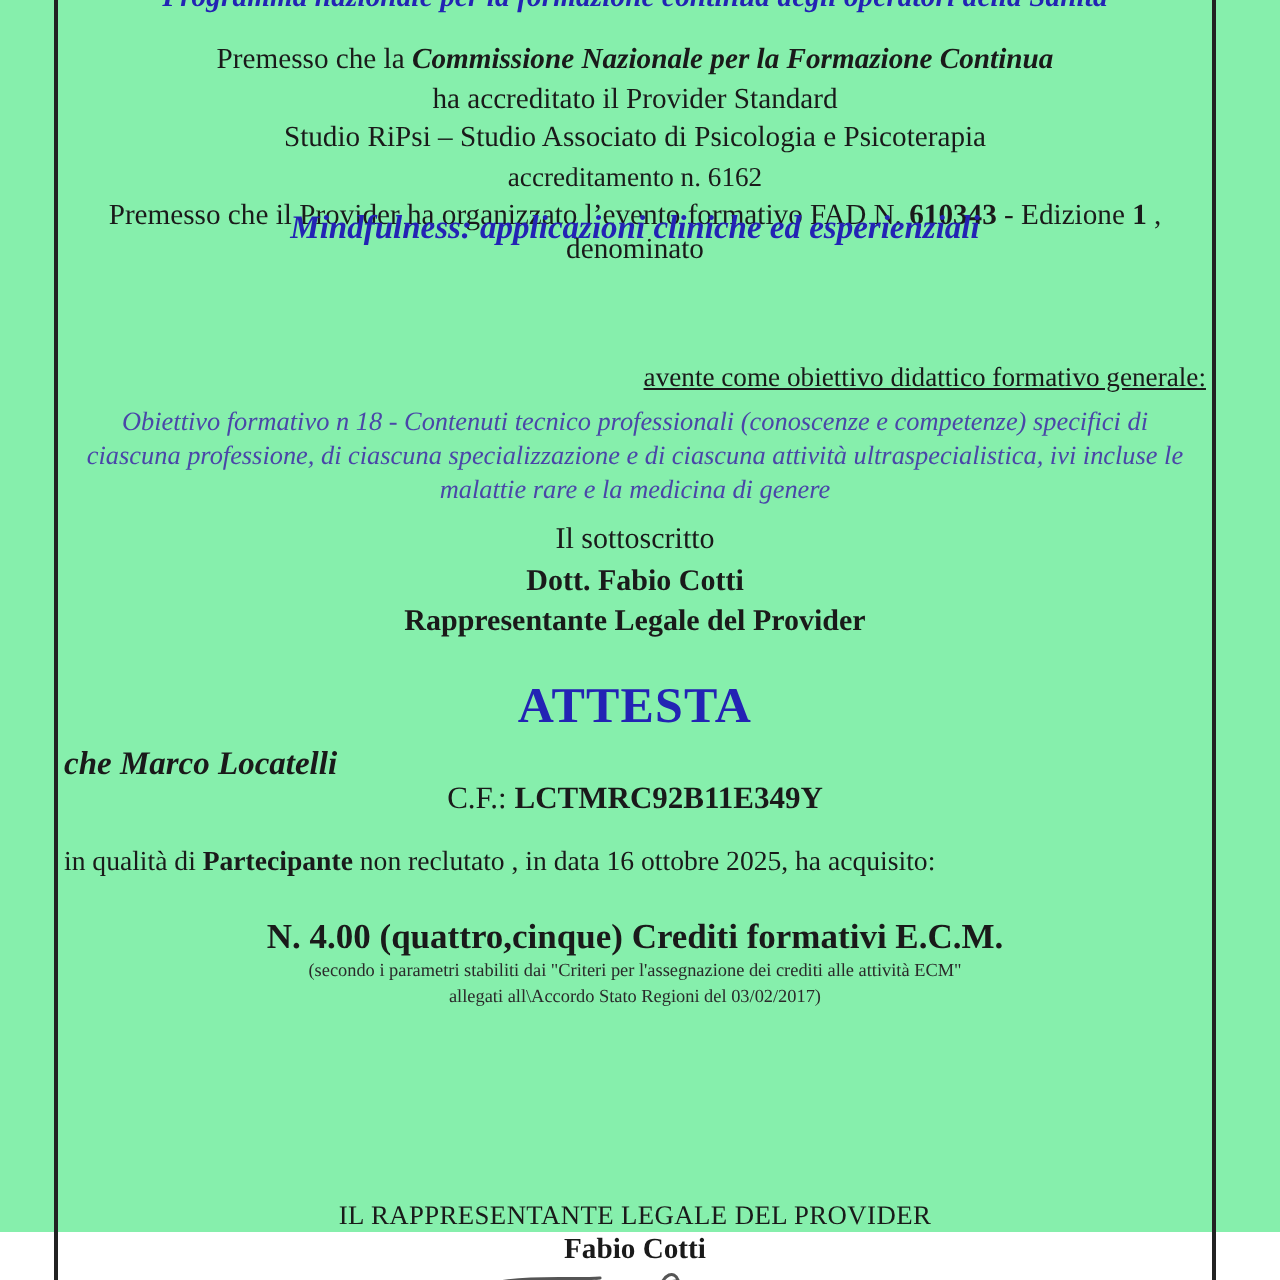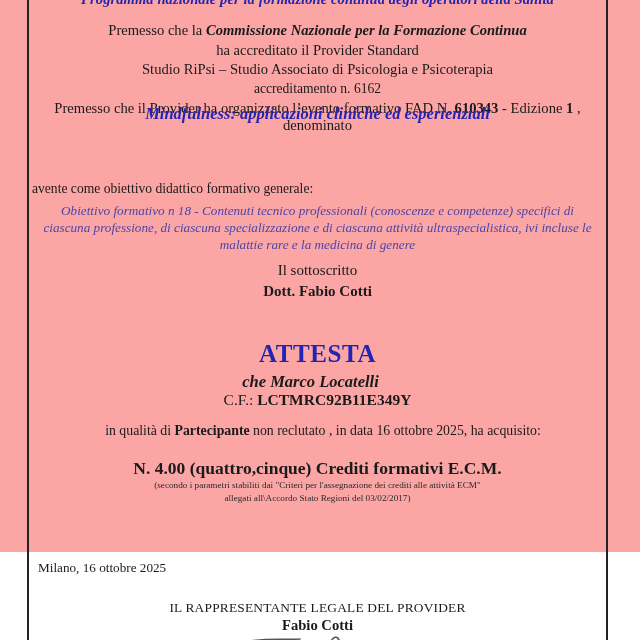--- a/index.html
+++ b/index.html
@@ -12,22 +12,22 @@
     width: 640px;
     height: 640px;
     overflow: hidden;
     font-family: "Liberation Serif", "DejaVu Serif", serif;
     color: #1a1a1a;
   }
 
   #certificate-page {
     position: relative;
     width: 640px;
-    height: 552px;
-    background: #fca5a5;
+    height: 616px;
+    background: #86efac;
   }
 
   
   #certificate-frame {
     position: absolute;
     left: 27px;
     top: -40px;
     width: 581px;
     height: 720px;
     border-left: 2px solid #222222;
@@ -98,22 +98,23 @@
     position: absolute;
     left: 0; right: 0;
     top: 160px;
     text-align: center;
     font-size: 13.6px;
   }
   .objective-intro {
     position: absolute;
     left: 0; right: 0;
     top: 181px;
-    text-align: left;
+    text-align: right;
     font-size: 13.6px;
+    text-decoration: underline;
   }
   .objective-text {
     position: absolute;
     left: 6px; right: 6px;
     top: 203px;
     text-align: center;
     font-style: italic;
     font-size: 13.2px;
     color: #4a46a8;
     line-height: 1.28;
@@ -153,40 +154,38 @@
     font-size: 25px;
     font-weight: bold;
     color: #2323b4;
     letter-spacing: 0.6px;
   }
 
   .recipient-name {
     position: absolute;
     left: 0; right: 14px;
     top: 372px;
-    text-align: center;
     font-size: 16.5px;
     font-style: italic;
     font-weight: bold;
   }
   .recipient-cf {
     position: absolute;
     left: 0; right: 0;
     top: 391px;
     text-align: center;
     font-size: 15.5px;
   }
   .recipient-cf b { font-weight: bold; }
 
   
   .qualifica {
     position: absolute;
-    left: 11px; right: 0;
+    left: 0; right: 0;
     top: 423px;
-    text-align: center;
     font-size: 13.8px;
   }
 
   
   .crediti {
     position: absolute;
     left: 0; right: 0;
     top: 458px;
     text-align: center;
     font-size: 17.5px;
@@ -267,38 +266,38 @@
 
     <div class="event-title">Mindfulness: applicazioni cliniche ed esperienziali</div>
 
 
     <div class="objective-intro">avente come obiettivo didattico formativo generale:</div>
 
     <div class="objective-text">Obiettivo formativo n 18 - Contenuti tecnico professionali (conoscenze e competenze) specifici di ciascuna professione, di ciascuna specializzazione e di ciascuna attività ultraspecialistica, ivi incluse le malattie rare e la medicina di genere</div>
 
     <div class="sottoscritto">Il sottoscritto</div>
     <div class="signer-name">Dott. Fabio Cotti</div>
+    <div class="signer-role">Rappresentante Legale del Provider</div>
 
     <div class="attesta">ATTESTA</div>
 
     <div class="recipient-name">che Marco Locatelli</div>
 
     <div class="recipient-cf"><span>C.F.: </span><b>LCTMRC92B11E349Y</b></div>
 
     <div class="qualifica"><span>in qualità di </span><b>Partecipante</b><span> non reclutato , in data 16 ottobre 2025, ha acquisito:</span></div>
 
     <div class="crediti">N. 4.00 (quattro,cinque) Crediti formativi E.C.M.</div>
 
     <div class="crediti-note">
       <div>(secondo i parametri stabiliti dai "Criteri per l'assegnazione dei crediti alle attività ECM"</div>
       <div>allegati all\Accordo Stato Regioni del 03/02/2017)</div>
     </div>
 
 
-    <div class="place-date">Milano, 16 ottobre 2025</div>
 
     <div class="footer-role">IL RAPPRESENTANTE LEGALE DEL PROVIDER</div>
     <div class="footer-name">Fabio Cotti</div>
 
     <div class="signature-mark">
       <svg width="160" height="30" viewBox="0 0 160 30" aria-hidden="true">
         <path d="M12 9 C30 6, 48 8, 62 7" stroke="#555555" stroke-width="1.6" fill="none" stroke-linecap="round"></path>
         <path d="M92 12 C94 5, 99 3, 101 8 C103 13, 98 16, 96 12 C95 9, 100 7, 104 10" stroke="#555555" stroke-width="1.5" fill="none" stroke-linecap="round"></path>
         <path d="M60 8 C72 14, 80 18, 95 13" stroke="#666666" stroke-width="1.2" fill="none" stroke-linecap="round"></path>
       </svg>

